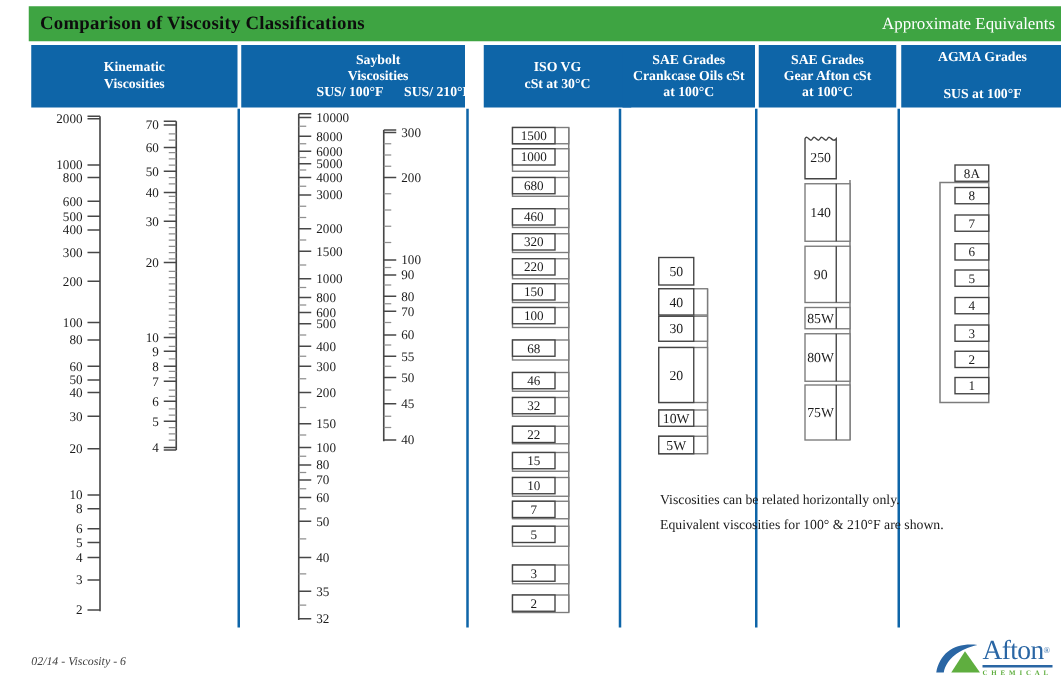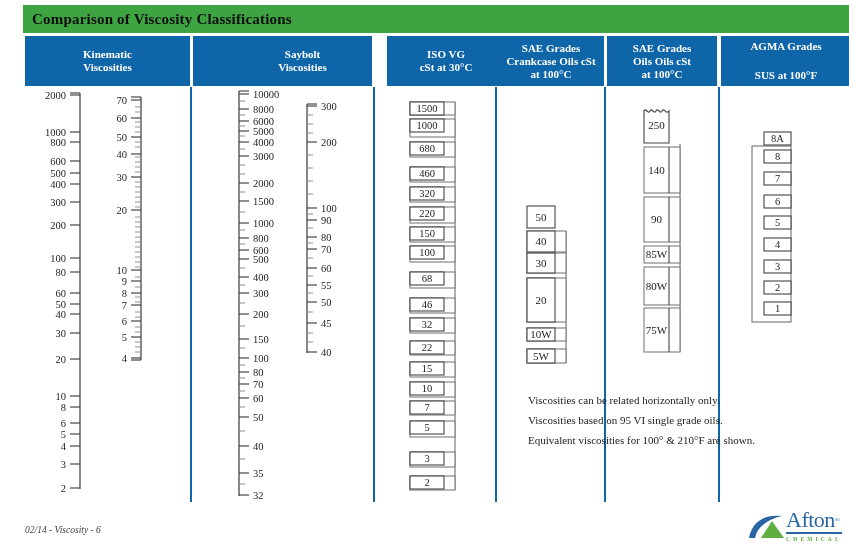--- a/index.html
+++ b/index.html
@@ -32,42 +32,47 @@
   .logo .rule{height:2px;background:#2A66A4;width:100%;margin-top:0px;}
   .logo .chem{font-size:5.5px;letter-spacing:3.1px;color:#5FAE3F;font-weight:bold;margin-top:2px;text-align:left;}
 </style>
 </head>
 <body>
 
 <div class="canvas">
 
   <div class="green-bar">
     <span class="title">Comparison of Viscosity Classifications</span>
+    <span class="equiv">Approximate Equivalents</span>
   </div>
 
   <div class="col-head" style="left:8px;width:165px;">
     <div>Kinematic</div>
     <div>Viscosities</div>
   </div>
   <div class="col-head" style="left:176px;width:179px;padding-left:40px;">
     <div>Saybolt</div>
     <div>Viscosities</div>
+    <div class="subrow">
+      <span class="sub" style="left:47px;">SUS/ 100°F</span>
+      <span class="sub" style="left:117px;">SUS/ 210°F</span>
+    </div>
   </div>
   <div class="col-head" style="left:370px;width:118px;">
     <div>ISO VG</div>
     <div>cSt at 30°C</div>
   </div>
   <div class="col-head" style="left:481px;width:106px;">
     <div>SAE Grades</div>
     <div>Crankcase Oils cSt</div>
     <div>at 100°C</div>
   </div>
   <div class="col-head" style="left:590px;width:110px;">
     <div>SAE Grades</div>
-    <div>Oils Oils cSt</div>
+    <div>Gear Afton cSt</div>
     <div>at 100°C</div>
   </div>
   <div class="col-head" style="left:704px;width:130px;gap:16px;">
     <div>AGMA Grades</div>
     <div>SUS at 100°F</div>
   </div>
 
   <div class="vline" style="left:173px;"></div>
   <div class="vline" style="left:356px;"></div>
   <div class="vline" style="left:478px;"></div>
@@ -504,21 +509,20 @@
         </g>
         <g>
           <rect x="747" y="302" width="27" height="13" fill="#fff" stroke="#444444" stroke-width="1.1"></rect>
           <text x="760.5" y="312.2" text-anchor="middle" font-size="10.5" fill="#1c1c1c">1</text>
         </g>
       </g>
     </svg>
 
   <div class="notes">
     <div>Viscosities can be related horizontally only.</div>
-    <div>Viscosities based on 95 VI single grade oils.</div>
     <div>Equivalent viscosities for 100° &amp; 210°F are shown.</div>
   </div>
 
   <div class="footer">02/14 - Viscosity - 6</div>
 
   <div class="logo">
     <svg class="mark" width="38" height="28" viewBox="0 0 38 28">
       <path d="M1 26 C 4 10, 16 2, 34 4 C 20 7, 9 15, 7 26 Z" fill="#2A66A4"></path>
       <path d="M13 26 L 24 9 L 36 26 Z" fill="#5FAE3F"></path>
     </svg>

